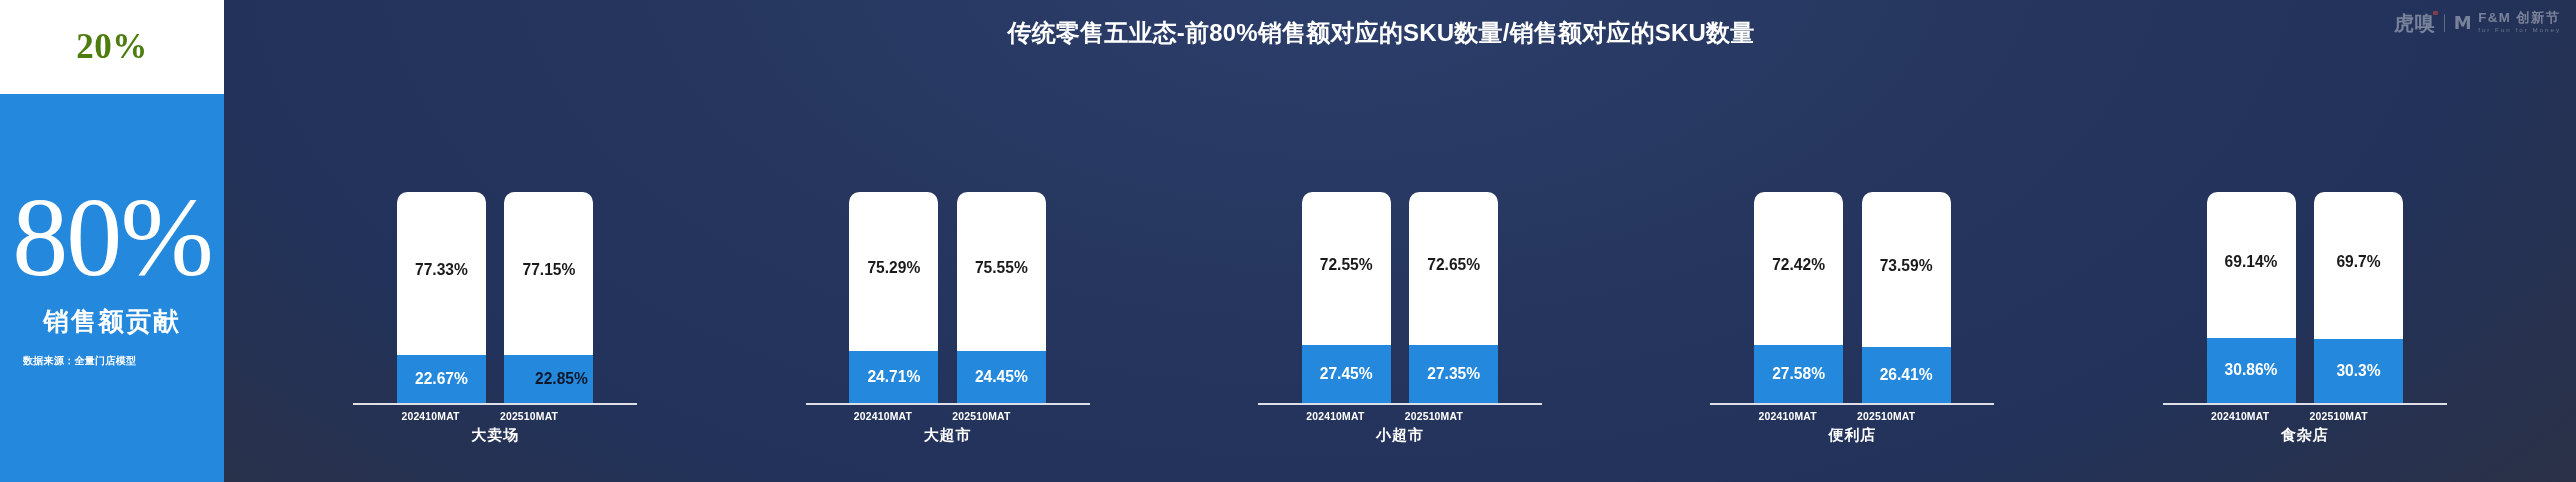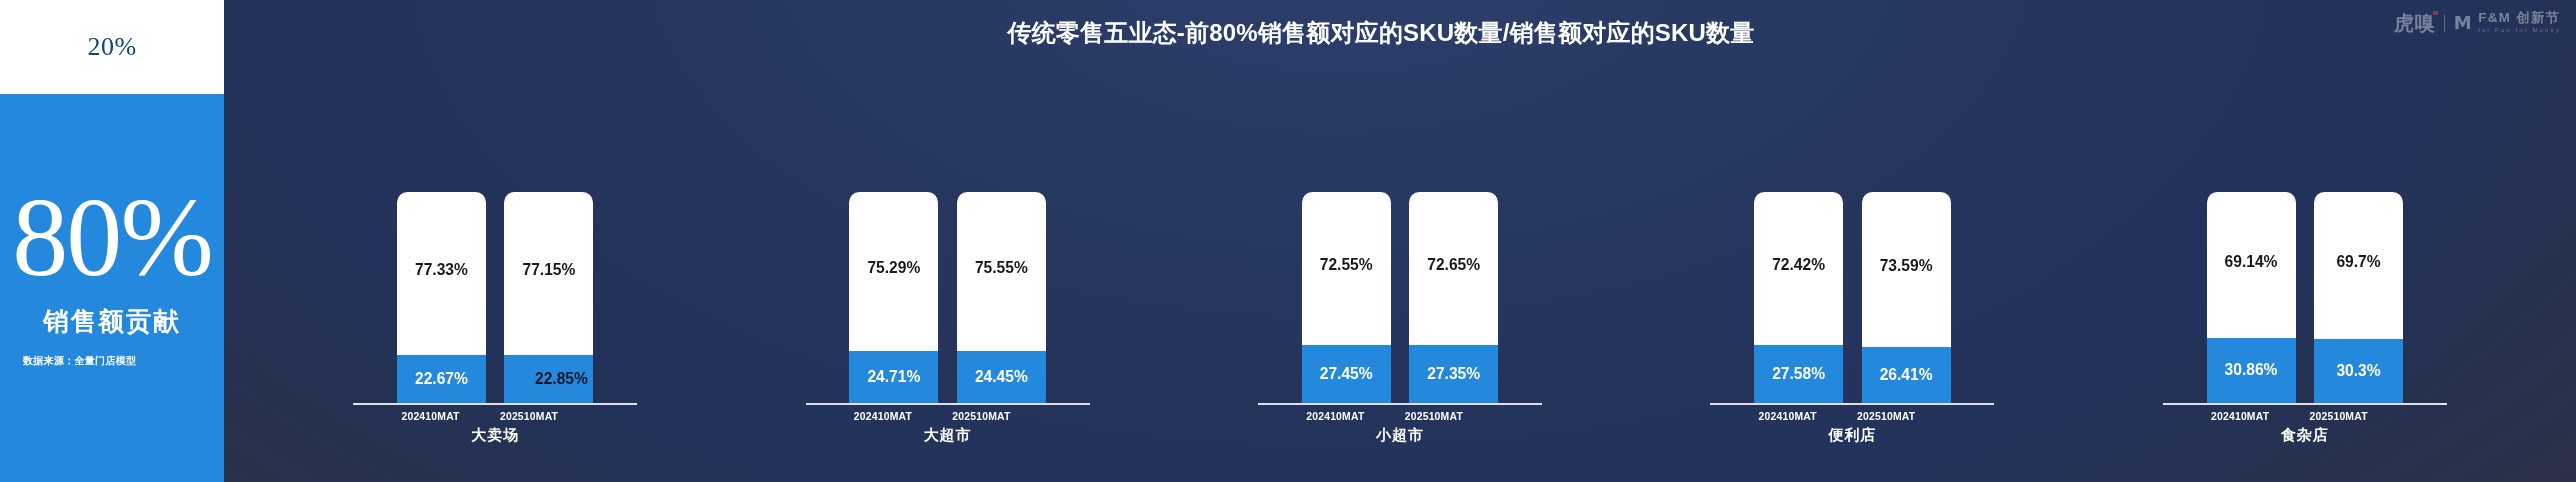--- a/index.html
+++ b/index.html
@@ -20,23 +20,23 @@
   #left-panel{
     position:absolute; left:0; top:0; width:224px; height:483px; z-index:5;
   }
   #left-top{
     position:absolute; left:0; top:0; width:224px; height:94px;
     background:#ffffff;
     display:flex; align-items:center; justify-content:center;
   }
   #left-top .lbl{
     font-family:"Liberation Serif","DejaVu Serif",serif;
-    font-weight:400;
-    font-size:26px;
-    color:#0c4a6e;
+    font-weight:700;
+    font-size:35px;
+    color:#4d7c0f;
     letter-spacing:0.5px;
   }
   #left-bottom{
     position:absolute; left:0; top:94px; width:224px; height:389px;
     background:#2488dc;
   }
   #big-pct{
     position:absolute; left:0; top:87px; width:224px;
     text-align:center;
     font-family:"Liberation Serif","DejaVu Serif",serif;

